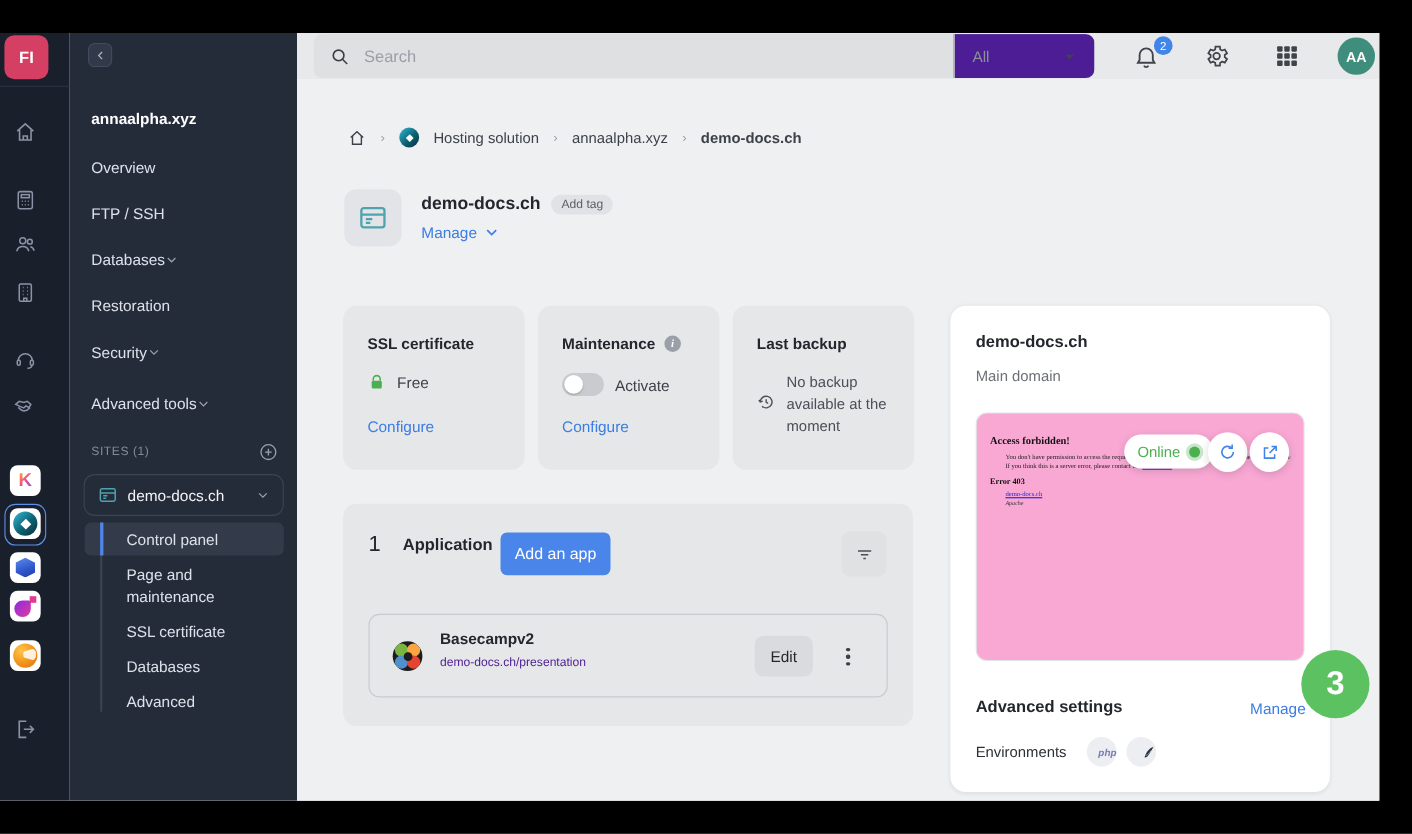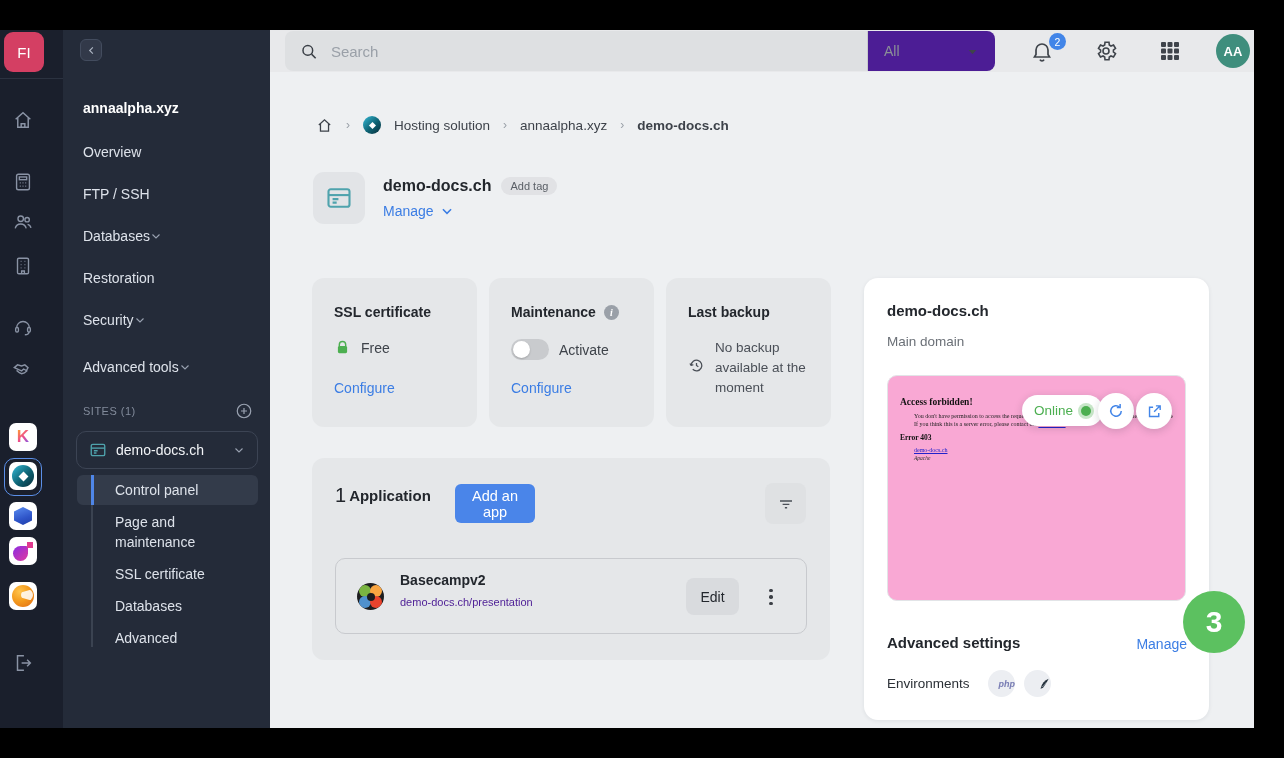--- a/index.html
+++ b/index.html
@@ -3,21 +3,21 @@
 <meta charset="utf-8">
 <style>
   html,body{margin:0;padding:0}
   body{width:1284px;height:758px;background:#000;position:relative;overflow:hidden;
        font-family:"Liberation Sans",sans-serif;-webkit-font-smoothing:antialiased;color:#2b3036}
   .screen{position:absolute;left:0;top:30px;width:1254px;height:698px;background:#eef0f2;overflow:hidden}
 
   
   .rail{position:absolute;left:0;top:0;width:63px;height:698px;background:#1a1f2c}
   .rail .logo{position:absolute;left:4px;top:2px;width:40px;height:40px;border-radius:9px;background:#d43f63;
-    color:#fff;font-weight:normal;font-size:15px;display:flex;align-items:center;justify-content:center}
+    color:#fff;font-weight:bold;font-size:15px;display:flex;align-items:center;justify-content:center}
   .rail .divider{position:absolute;left:0;top:48px;width:63px;height:1px;background:#2b3240}
   .rail-ic{position:absolute;left:12px;width:22px;height:22px;color:#8a93a5;cursor:pointer}
   .rail-ic svg{width:22px;height:22px;display:block}
   .tile{position:absolute;left:9px;width:28px;height:28px;border-radius:7px;background:#fff;overflow:hidden;
         display:flex;align-items:center;justify-content:center;cursor:pointer}
   .tile-ring{position:absolute;left:4px;width:38px;height:38px;border:1.5px solid #5b8fe8;border-radius:10px;box-sizing:border-box}
   .klogo{font-weight:bold;font-size:17px;background:linear-gradient(135deg,#ffa02e 10%,#ee4d8b 50%,#7a5cf0 90%);
          -webkit-background-clip:text;background-clip:text;color:transparent}
   .khost{width:22px;height:22px;border-radius:50%;background:linear-gradient(135deg,#35b9d6 0%,#0d6273 55%,#0a2e3a 100%);position:relative}
   .khost::after{content:"";position:absolute;left:8px;top:8px;width:7px;height:7px;background:#fff;transform:rotate(45deg)}
@@ -91,22 +91,22 @@
   .toggle{width:38px;height:21px;border-radius:11px;background:#c9cbce;position:relative;cursor:pointer;flex:0 0 auto}
   .toggle::after{content:"";position:absolute;left:2px;top:2px;width:17px;height:17px;border-radius:50%;background:#fff;box-shadow:0 1px 2px rgba(0,0,0,.2)}
   .info-ic{width:15px;height:15px;border-radius:50%;background:#9aa0a8;color:#fff;font-size:10px;font-weight:bold;
            display:flex;align-items:center;justify-content:center;font-family:"Liberation Serif",serif;font-style:italic}
   .backup-ic{position:absolute;left:22px;top:79px;width:17px;height:17px;color:#4a4f57}
   .backup-msg{position:absolute;left:49px;top:60px;width:112px;font-size:13.5px;line-height:20px;color:#4a4f57}
 
   .apps-panel{position:absolute;left:42px;top:386px;width:518px;height:202px;background:#e5e7e9;border-radius:12px}
   .apps-head{position:absolute;left:23px;top:26px;display:flex;align-items:center}
   .app-count{font-size:20px;color:#23272d}
-  .app-label{font-size:15px;font-weight:bold;color:#23272d;margin-left:3px}
-  .add-btn{position:absolute;left:143px;top:26px;width:80px;height:39px;background:#4a85e9;border:none;border-radius:6px;
+  .app-label{font-size:15px;font-weight:bold;color:#23272d;margin-left:20px}
+  .add-btn{position:absolute;left:143px;top:26px;width:100px;height:39px;background:#4a85e9;border:none;border-radius:6px;
            color:#fff;font-size:14.5px;cursor:pointer;font-family:"Liberation Sans",sans-serif}
   .filter-btn{position:absolute;right:24px;top:25px;width:41px;height:41px;background:#dfe1e3;border-radius:8px;
               display:flex;align-items:center;justify-content:center;cursor:pointer;color:#4a4f57}
   .app-row{position:absolute;left:23px;top:100px;width:472px;height:76px;border:1px solid #c8cace;border-radius:10px;box-sizing:border-box}
   .joomla{position:absolute;left:21px;top:24px;width:27px;height:27px;border-radius:50%;background:#1d1d1f;overflow:hidden}
   .joomla i{position:absolute;width:12px;height:12px;border-radius:50%}
   .joomla .tl{left:2px;top:2px;background:#7ab441}.joomla .tr{right:2px;top:2px;background:#f9a541}
   .joomla .bl{left:2px;bottom:2px;background:#5091cd}.joomla .br{right:2px;bottom:2px;background:#e8432e}
   .joomla::after{content:"";position:absolute;left:9.5px;top:9.5px;width:8px;height:8px;border-radius:50%;background:#1d1d1f}
   .app-name{position:absolute;left:64px;top:13px;font-size:14px;font-weight:bold;color:#23272d}

